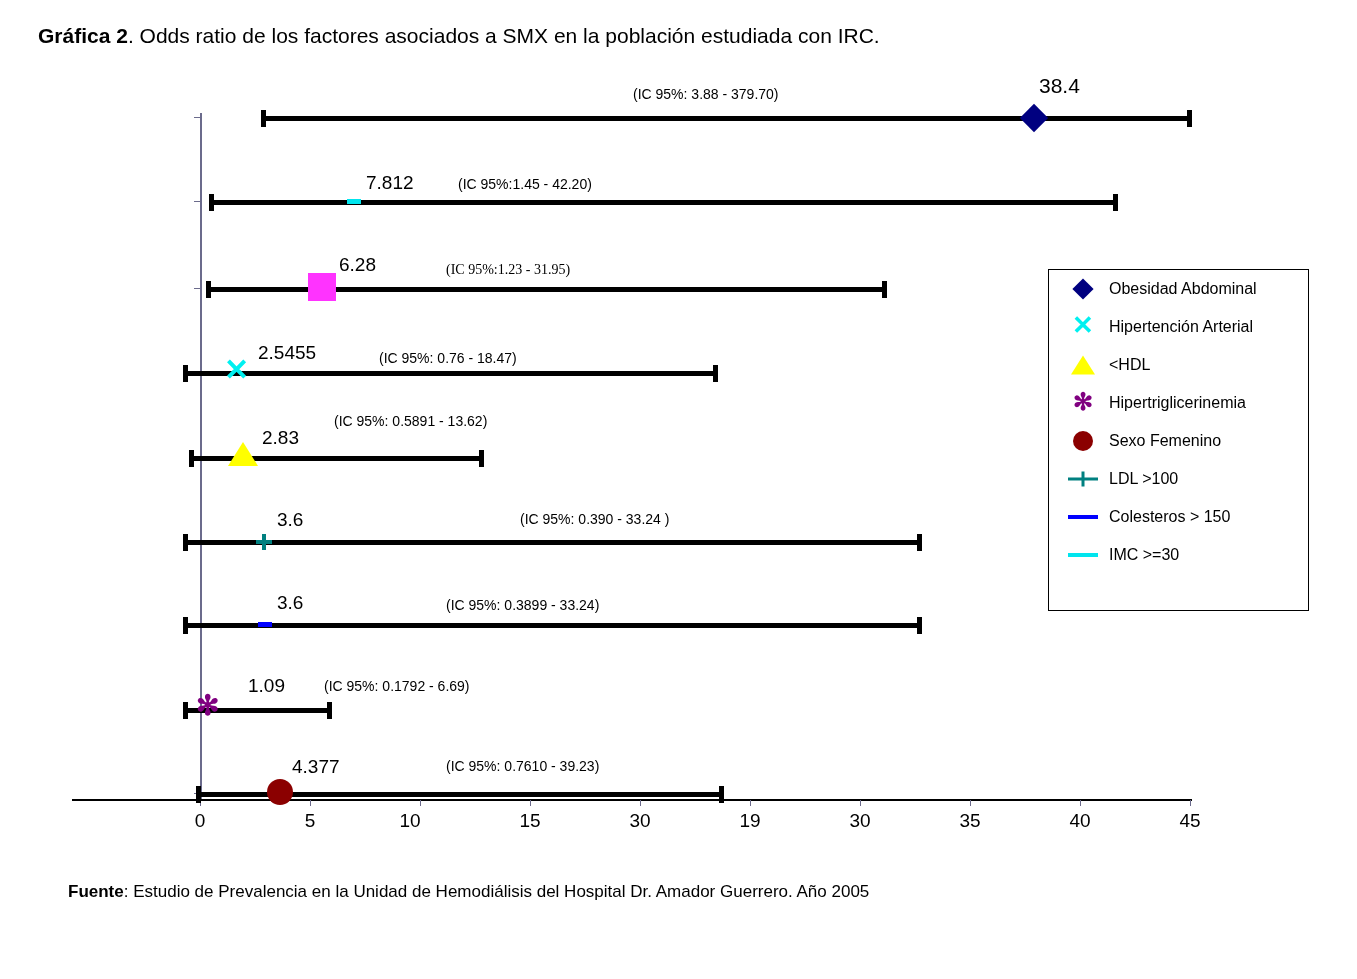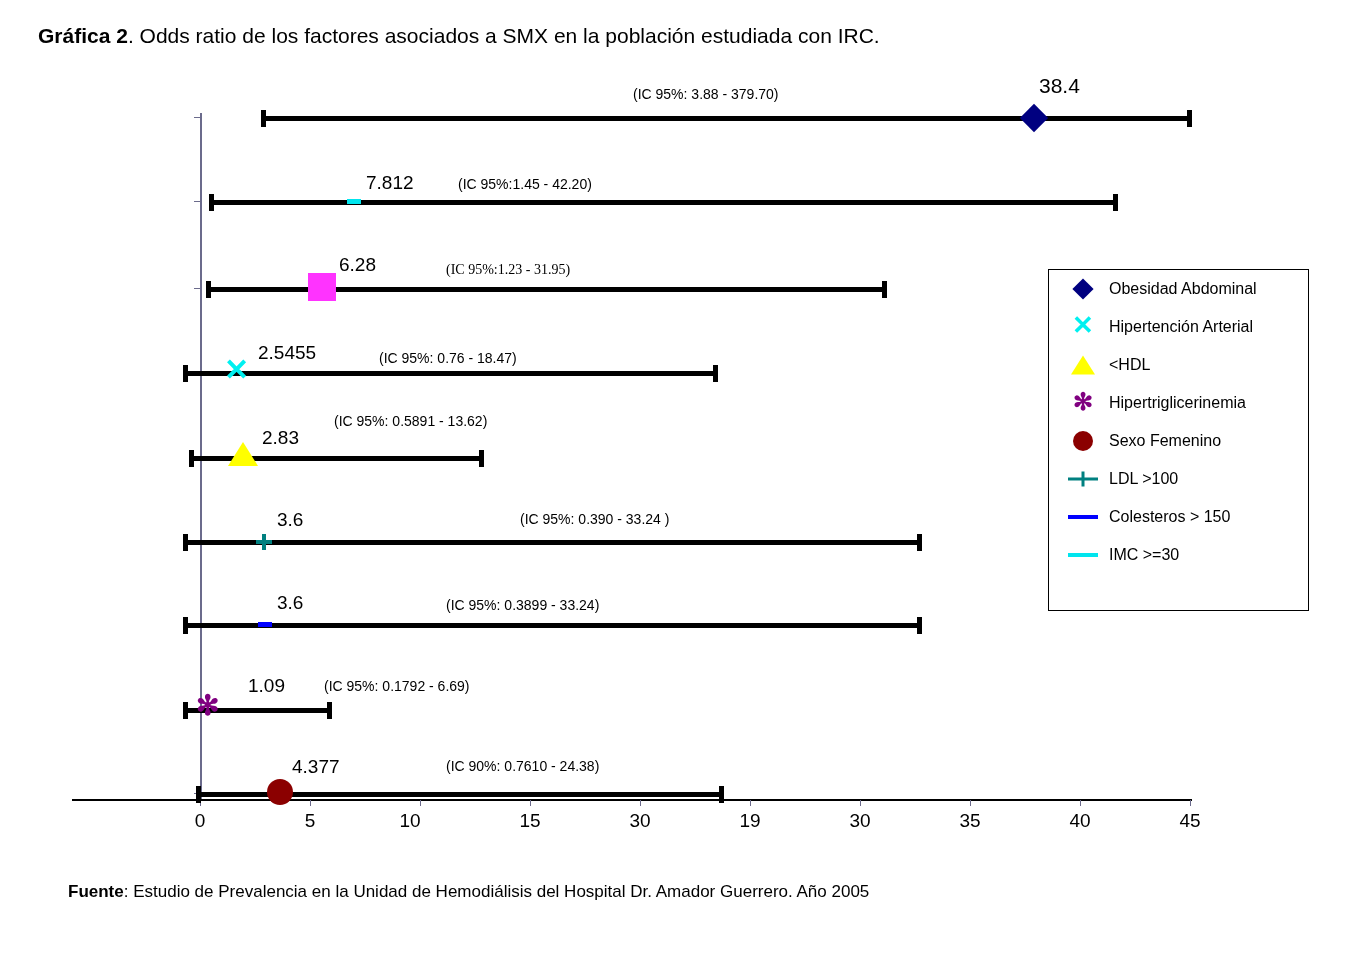--- a/index.html
+++ b/index.html
@@ -199,21 +199,21 @@
     <div class="ci-cap" style="left:327px;"></div>
     <div class="ci-text" style="left:284px;top:-32px;margin-left:40px;">(IC 95%: 0.1792 - 6.69)</div>
     <div class="val-text" style="left:228px;top:-35px;margin-left:20px;">1.09</div>
     <div class="marker m-star" style="left:196px;top:-14px;">✻</div>
   </div>
 
   <div class="ci-row" style="left:0;top:794px;">
     <div class="ci-line" style="left:196px;width:527px;"></div>
     <div class="ci-cap" style="left:196px;"></div>
     <div class="ci-cap" style="left:719px;"></div>
-    <div class="ci-text" style="left:446px;top:-36px;">(IC 90%: 0.7610 - 24.38)</div>
+    <div class="ci-text" style="left:446px;top:-36px;">(IC 95%: 0.7610 - 39.23)</div>
     <div class="val-text" style="left:292px;top:-38px;">4.377</div>
     <div class="marker m-circle" style="left:267px;top:-15px;"></div>
   </div>
 
   <div id="legend">
     <div class="legend-item">
       <span class="legend-sym">
           <span class="lg-diamond"></span>
         </span>
       <span class="legend-label">Obesidad Abdominal</span>

